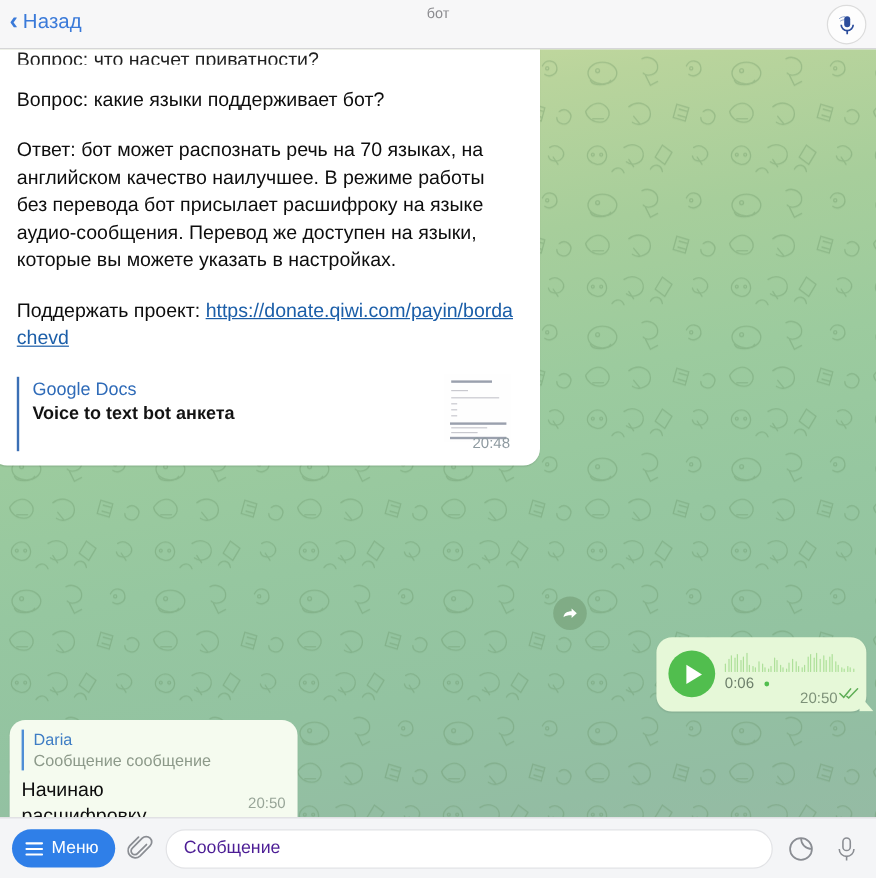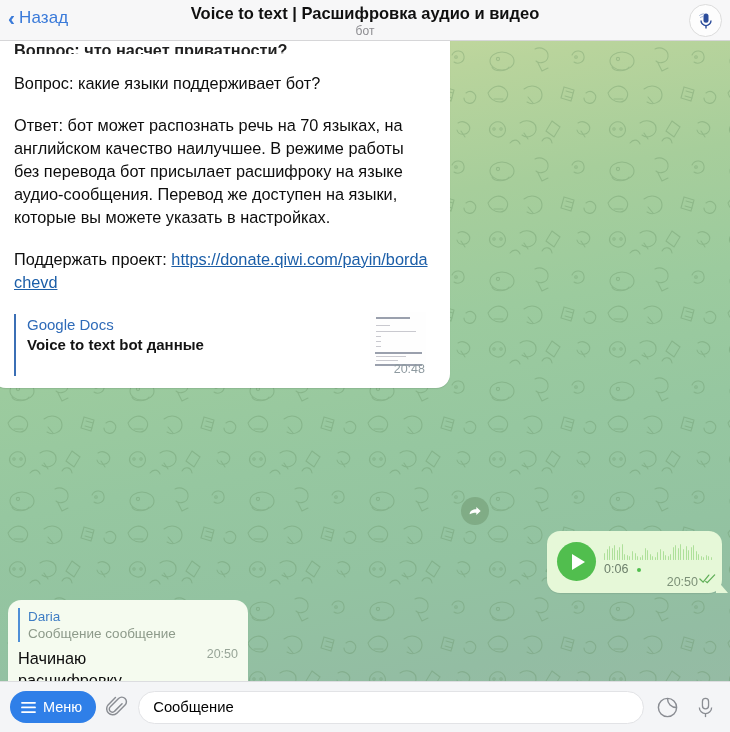--- a/index.html
+++ b/index.html
@@ -84,21 +84,21 @@
   }
   .bot-bubble p {
     font-size: 16.3px;
     line-height: 23px;
     color: #0d0d0d;
     margin: 0 0 19px 0;
     word-wrap: break-word;
   }
   .bot-bubble p.last { margin-bottom: 8px; }
   .bot-bubble p.clipped {
-    height: 15px; overflow: hidden; margin-bottom: 18px; opacity: .92; font-weight: bold;
+    height: 15px; overflow: hidden; margin-bottom: 18px; opacity: .92;
   }
   .lnk {
     color: #1b5ea8; text-decoration: underline; cursor: pointer;
     word-break: break-all;
   }
 
   
   .link-preview {
     position: relative;
     border-left: 2.5px solid #3b6fb5;
@@ -180,21 +180,21 @@
     width: 12px; height: 14px;
     background: #f5fbef;
     clip-path: polygon(100% 0, 100% 100%, 0 100%);
   }
   .quote {
     border-left: 2.5px solid #4f8fd6;
     padding-left: 8px; margin-bottom: 5px;
   }
   .q-name { font-size: 13.5px; color: #3e7dc4; line-height: 17px; }
   .q-text { font-size: 13.5px; color: #8d9a8a; line-height: 17px; }
-  .r-row { display: flex; align-items: flex-start; gap: 6px; }
+  .r-row { display: flex; align-items: center; gap: 6px; }
   .r-text { font-size: 16.3px; color: #0d0d0d; line-height: 22px; }
   .r-time { font-size: 12.5px; color: #98a598; }
 
   
   .composer {
     position: absolute; bottom: 0; left: 0;
     width: 730px; height: 51px;
     background: #f4f5f7;
     border-top: 1px solid #dcdde0;
     display: flex; align-items: center;
@@ -218,35 +218,34 @@
     flex: 1 1 auto;
     height: 33px;
     background: #fff;
     border: 1px solid #e2e3e6;
     border-radius: 17px;
     display: flex; align-items: center;
     padding: 0 14px;
     cursor: text;
     min-width: 0;
   }
-  .msg-input span { font-size: 14.8px; color: #000000; }
+  .msg-input span { font-size: 14.8px; color: #4c1d95; }
   .comp-ico { flex: 0 0 auto; cursor: pointer; display: flex; align-items: center; padding: 0 4px; }
 </style>
 </head>
 <body>
 
 <div id="app">
 
   <div class="header">
     <div class="back-btn">
       <span class="back-chevron">‹</span>
       <span class="back-label">Назад</span>
     </div>
     <div class="header-center">
-      <div class="header-title">Voice to text | Расшифровка аудио и видео</div>
       <div class="header-sub">бот</div>
     </div>
     <div class="avatar">
       <svg width="20" height="20" viewBox="0 0 24 24">
         <rect x="9" y="3" width="6" height="11" rx="3" fill="#2b4c9b"></rect>
         <path d="M6 11.5a6 6 0 0 0 12 0" stroke="#2b4c9b" stroke-width="1.7" fill="none"></path>
         <line x1="12" y1="17.5" x2="12" y2="21" stroke="#2b4c9b" stroke-width="1.7"></line>
         <path d="M4 5.5c2-1.6 4.5-2.2 6-2" stroke="#8fa4cc" stroke-width="1" fill="none"></path>
         <path d="M5 8c1.3-1 3-1.4 4-1.3" stroke="#8fa4cc" stroke-width="1" fill="none"></path>
       </svg>
@@ -290,21 +289,21 @@
     </svg>
 
     <div class="bot-bubble">
       <p class="clipped">Вопрос: что насчет приватности?</p>
       <p>Вопрос: какие языки поддерживает бот?</p>
       <p>Ответ: бот может распознать речь на 70 языках, на английском качество наилучшее. В режиме работы без перевода бот присылает расшифроку на языке аудио-сообщения. Перевод же доступен на языки, которые вы можете указать в настройках.</p>
       <p class="last"><span>Поддержать проект: </span><span class="lnk">https://donate.qiwi.com/payin/bordachevd</span></p>
 
       <div class="link-preview">
         <div class="lp-site">Google Docs</div>
-        <div class="lp-title">Voice to text bot данные</div>
+        <div class="lp-title">Voice to text bot анкета</div>
         <div class="lp-thumb">
           <div class="tl dark" style="left:6px; top:5px; width:34px;"></div>
           <div class="tl" style="left:6px; top:13px; width:14px;"></div>
           <div class="tl" style="left:6px; top:19px; width:40px;"></div>
           <div class="tl" style="left:6px; top:24px; width:5px;"></div>
           <div class="tl" style="left:6px; top:29px; width:5px;"></div>
           <div class="tl" style="left:6px; top:34px; width:5px;"></div>
           <div class="tl dark" style="left:5px; top:40px; width:47px;"></div>
           <div class="tl" style="left:6px; top:44px; width:30px;"></div>
           <div class="tl" style="left:6px; top:48px; width:22px;"></div>

